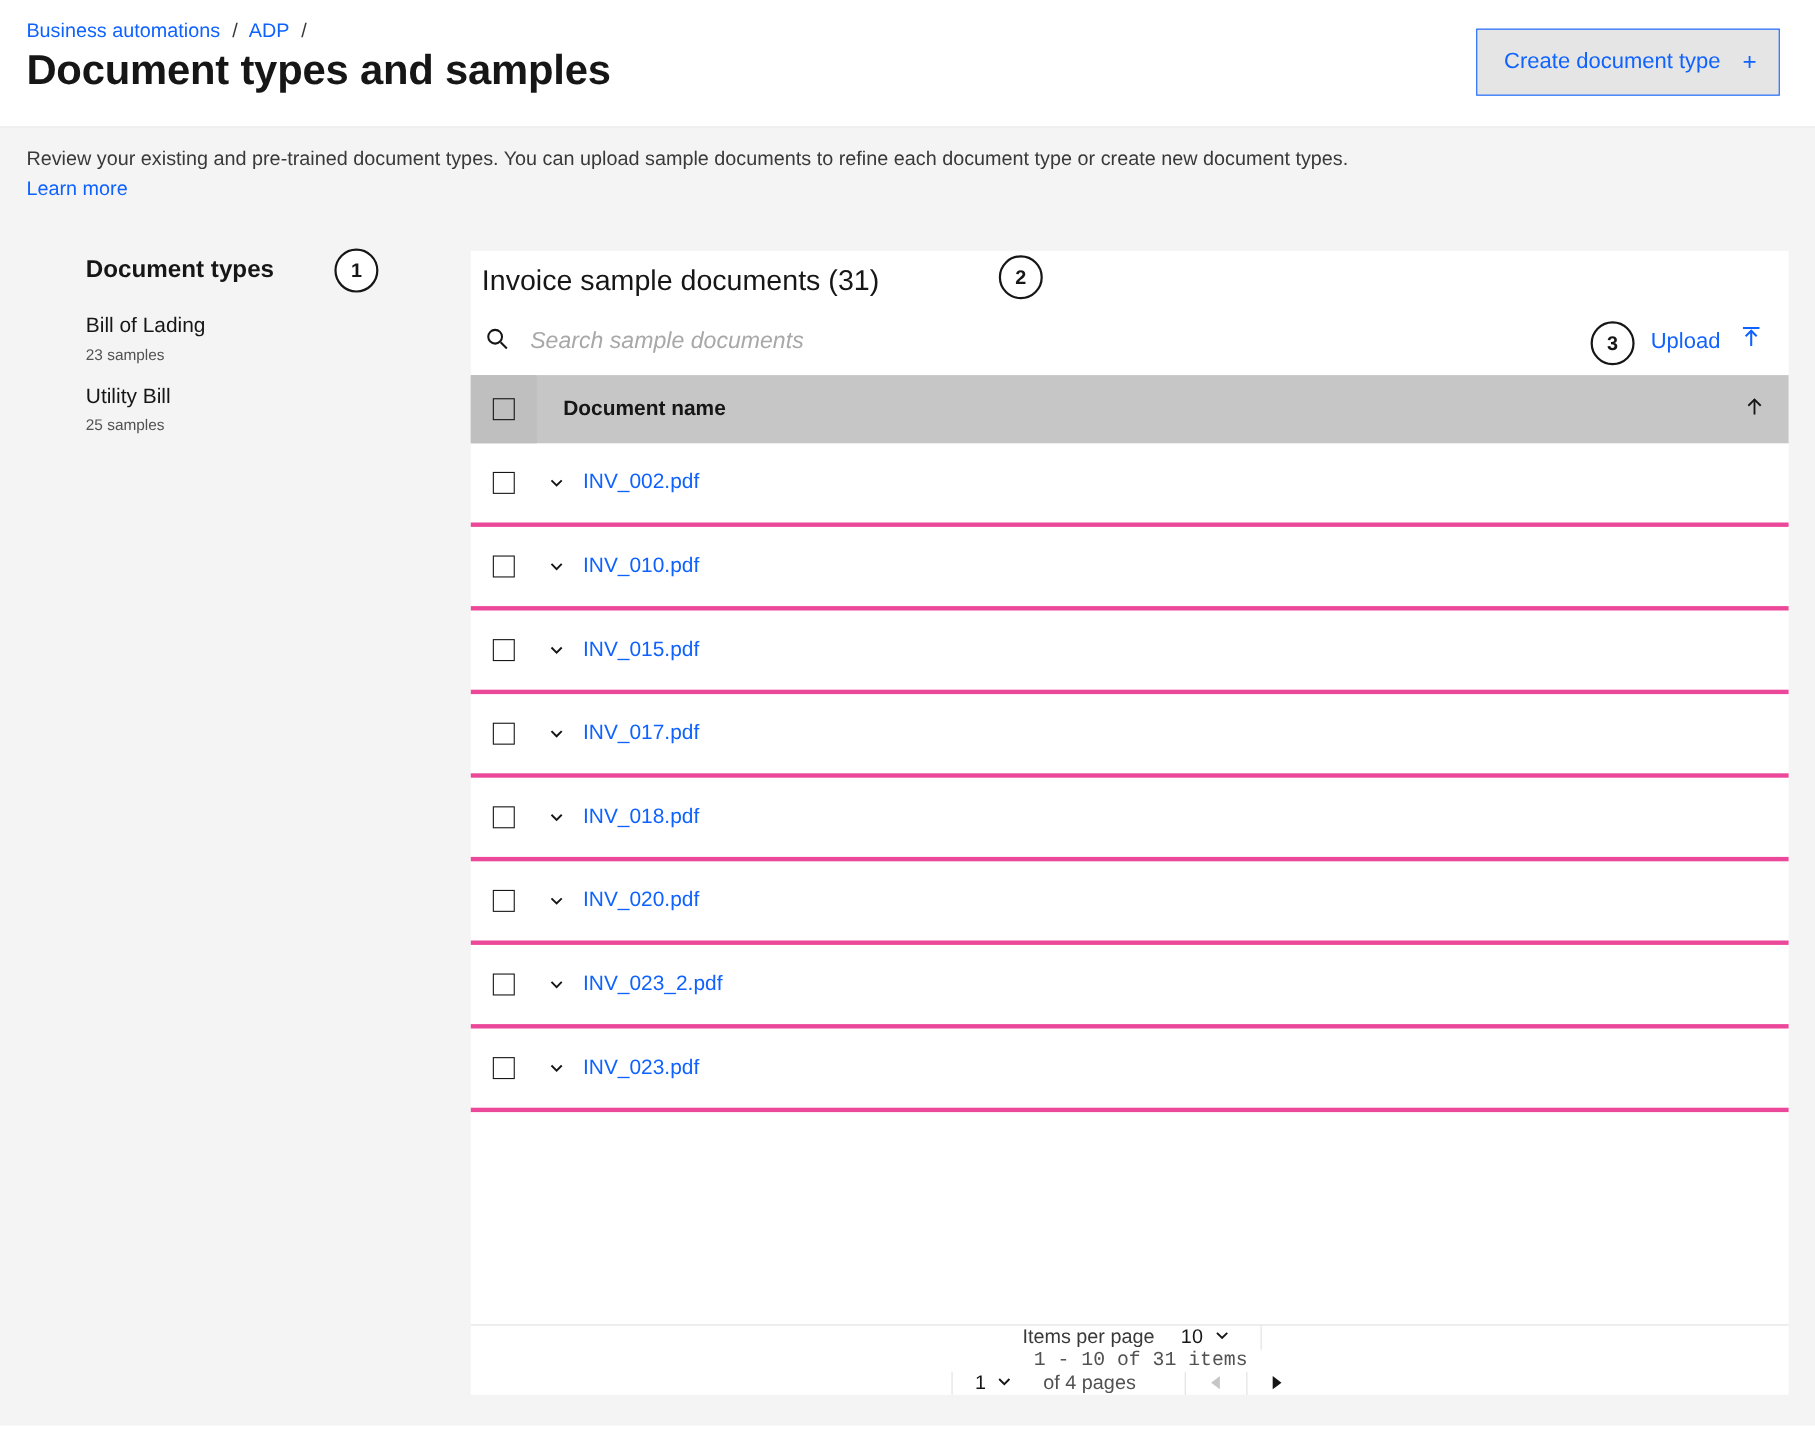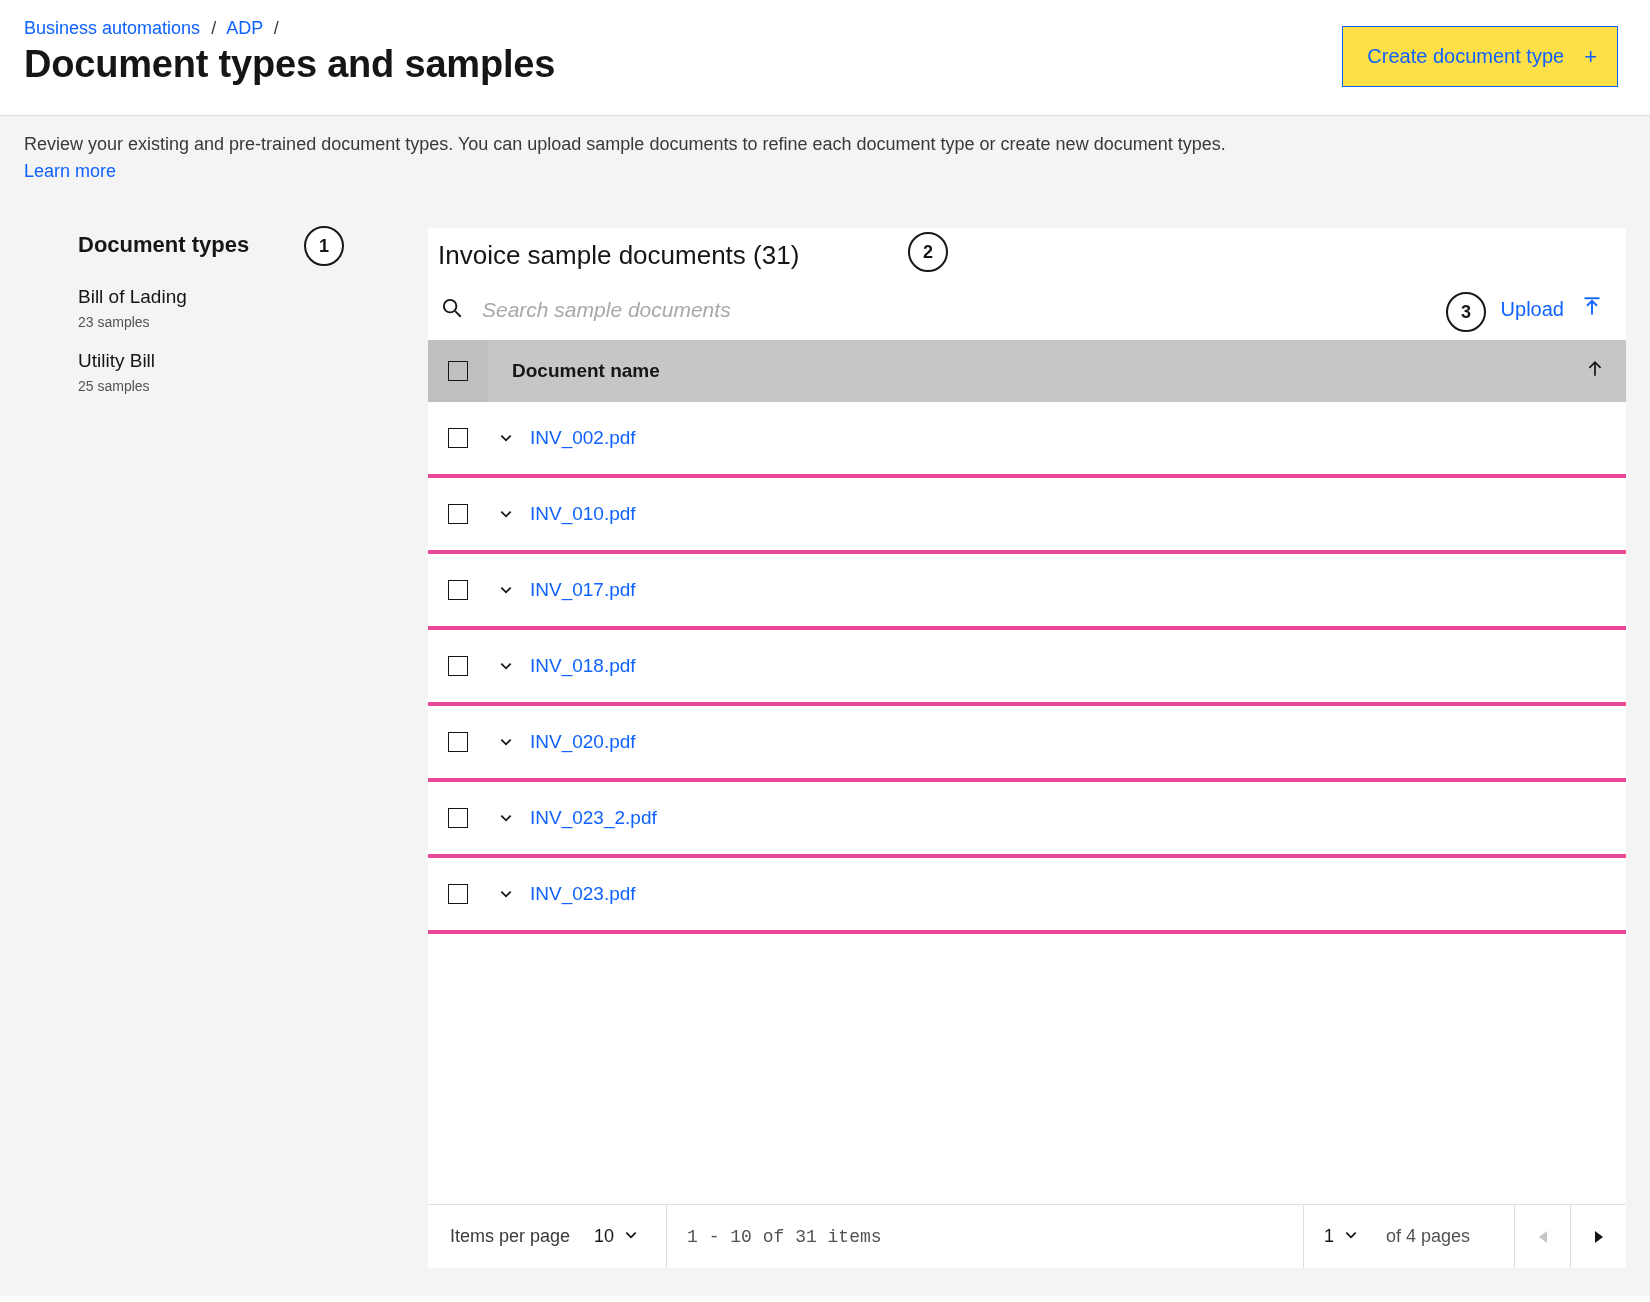--- a/index.html
+++ b/index.html
@@ -39,21 +39,21 @@
     .page-title {
       font-size: 38px;
       font-weight: 700;
       color: #161616;
       margin-top: 4px;
       letter-spacing: -0.2px;
     }
     .create-btn {
       border: 1.5px solid #0f62fe;
       color: #0f62fe;
-      background: #fde047;
+      background: #e5e5e5;
       font-size: 20px;
       padding: 18px 20px 18px 24px;
       display: flex;
       align-items: center;
       gap: 20px;
       cursor: pointer;
       margin-top: 8px;
       margin-right: 8px;
     }
     .create-btn .plus {
@@ -238,20 +238,21 @@
       padding-left: 6px;
     }
     .pagination {
       display: flex;
       align-items: center;
       border-top: 1px solid #e0e0e0;
       height: 64px;
       font-size: 18px;
       color: #393939;
       margin-top: auto;
+      flex-direction: column;
     }
     .pag-left {
       display: flex;
       align-items: center;
       padding-left: 22px;
       gap: 24px;
       border-right: 1px solid #e0e0e0;
       height: 100%;
       padding-right: 28px;
     }
@@ -423,20 +424,31 @@
           <div class="row">
     <div class="row-check">
               <div class="checkbox"></div>
             </div>
     <div class="row-expand">
       <svg viewBox="0 0 12 12" fill="none" stroke="#161616" stroke-width="1.5">
                 <polyline points="2,4 6,8 10,4"></polyline>
               </svg>
     </div>
     <span class="row-name">INV_010.pdf</span>
+  </div>
+          <div class="row">
+    <div class="row-check">
+              <div class="checkbox"></div>
+            </div>
+    <div class="row-expand">
+      <svg viewBox="0 0 12 12" fill="none" stroke="#161616" stroke-width="1.5">
+                <polyline points="2,4 6,8 10,4"></polyline>
+              </svg>
+    </div>
+    <span class="row-name">INV_015.pdf</span>
   </div>
           <div class="row">
     <div class="row-check">
               <div class="checkbox"></div>
             </div>
     <div class="row-expand">
       <svg viewBox="0 0 12 12" fill="none" stroke="#161616" stroke-width="1.5">
                 <polyline points="2,4 6,8 10,4"></polyline>
               </svg>
     </div>

